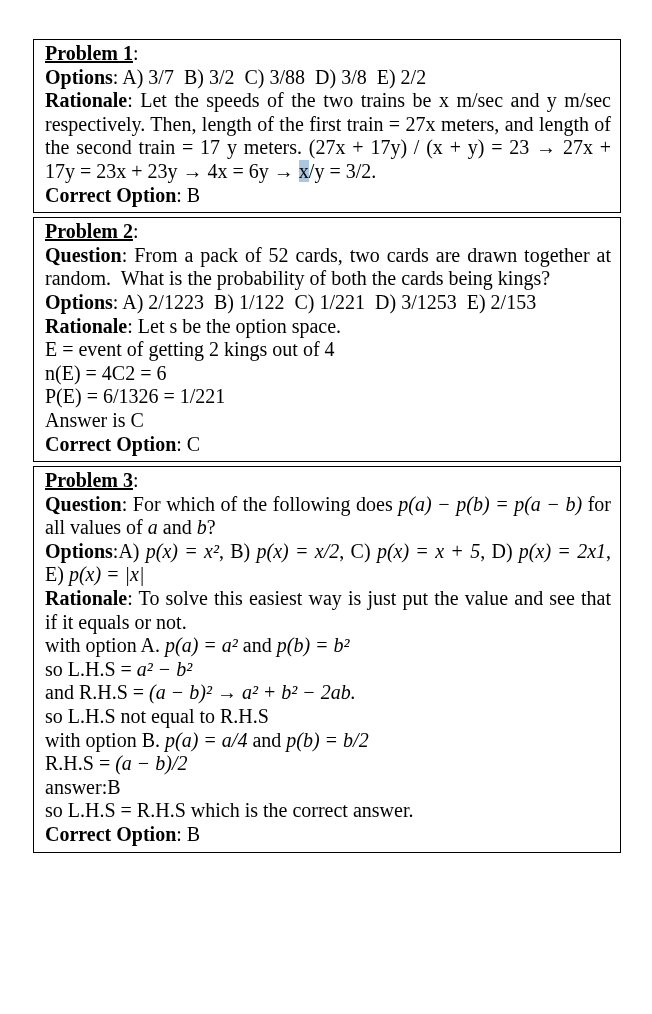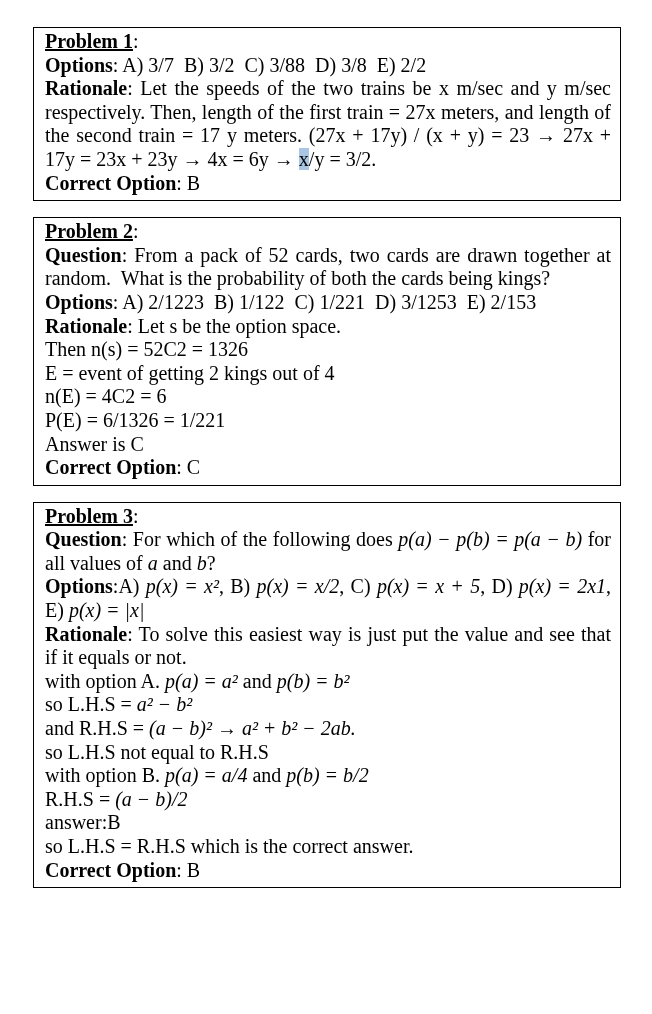--- a/index.html
+++ b/index.html
@@ -4,28 +4,28 @@
 <style>
   * { margin: 0; padding: 0; box-sizing: border-box; }
   html, body { background: #ffffff; }
   body {
     width: 652px;
     height: 1014px;
     font-family: "Liberation Serif", "DejaVu Serif", serif;
     color: #000000;
     overflow: hidden;
   }
-  .page { padding: 27px 31px 0 33px; }
+  .page { padding: 39px 31px 0 33px; }
   .problem-box {
     width: 588px;
     border: 1.5px solid #000000;
     padding: 2px 9px 5px 11px;
     background: #ffffff;
   }
-  .problem-box + .problem-box { margin-top: 16px; }
+  .problem-box + .problem-box { margin-top: 4px; }
   .para {
     font-size: 20px;
     line-height: 23.6px;
     text-align: justify;
     hyphens: manual;
   }
   .title {
     font-weight: bold;
     text-decoration: underline;
   }
@@ -52,21 +52,20 @@
 
   <section class="problem-box">
     <p class="para"><span class="title">Problem 2</span><span>:</span></p>
 
     <p class="para"><span class="lbl">Question</span><span>: </span><span>From a pack of 52 cards, two cards are drawn to­gether at random.&nbsp; What is the probability of both the cards being kings?</span></p>
 
     <p class="para"><span class="lbl">Options</span><span>: </span><span>A) 2/1223&nbsp;&nbsp;B) 1/122&nbsp; C) 1/221&nbsp; D) 3/1253&nbsp; E) 2/153</span></p>
 
     <p class="para"><span class="lbl">Rationale</span><span>: </span><span>Let s be the option space.</span></p>
 
-    <p class="para">Then n(s) = 52C2 = 1326</p>
     <p class="para">E = event of getting 2 kings out of 4</p>
     <p class="para">n(E) = 4C2 = 6</p>
     <p class="para">P(E) = 6/1326 = 1/221</p>
     <p class="para">Answer is C</p>
 
     <p class="para"><span class="lbl">Correct Option</span><span>: </span><span>C</span></p>
   </section>
 
   <section class="problem-box">
     <p class="para"><span class="title">Problem 3</span><span>:</span></p>

